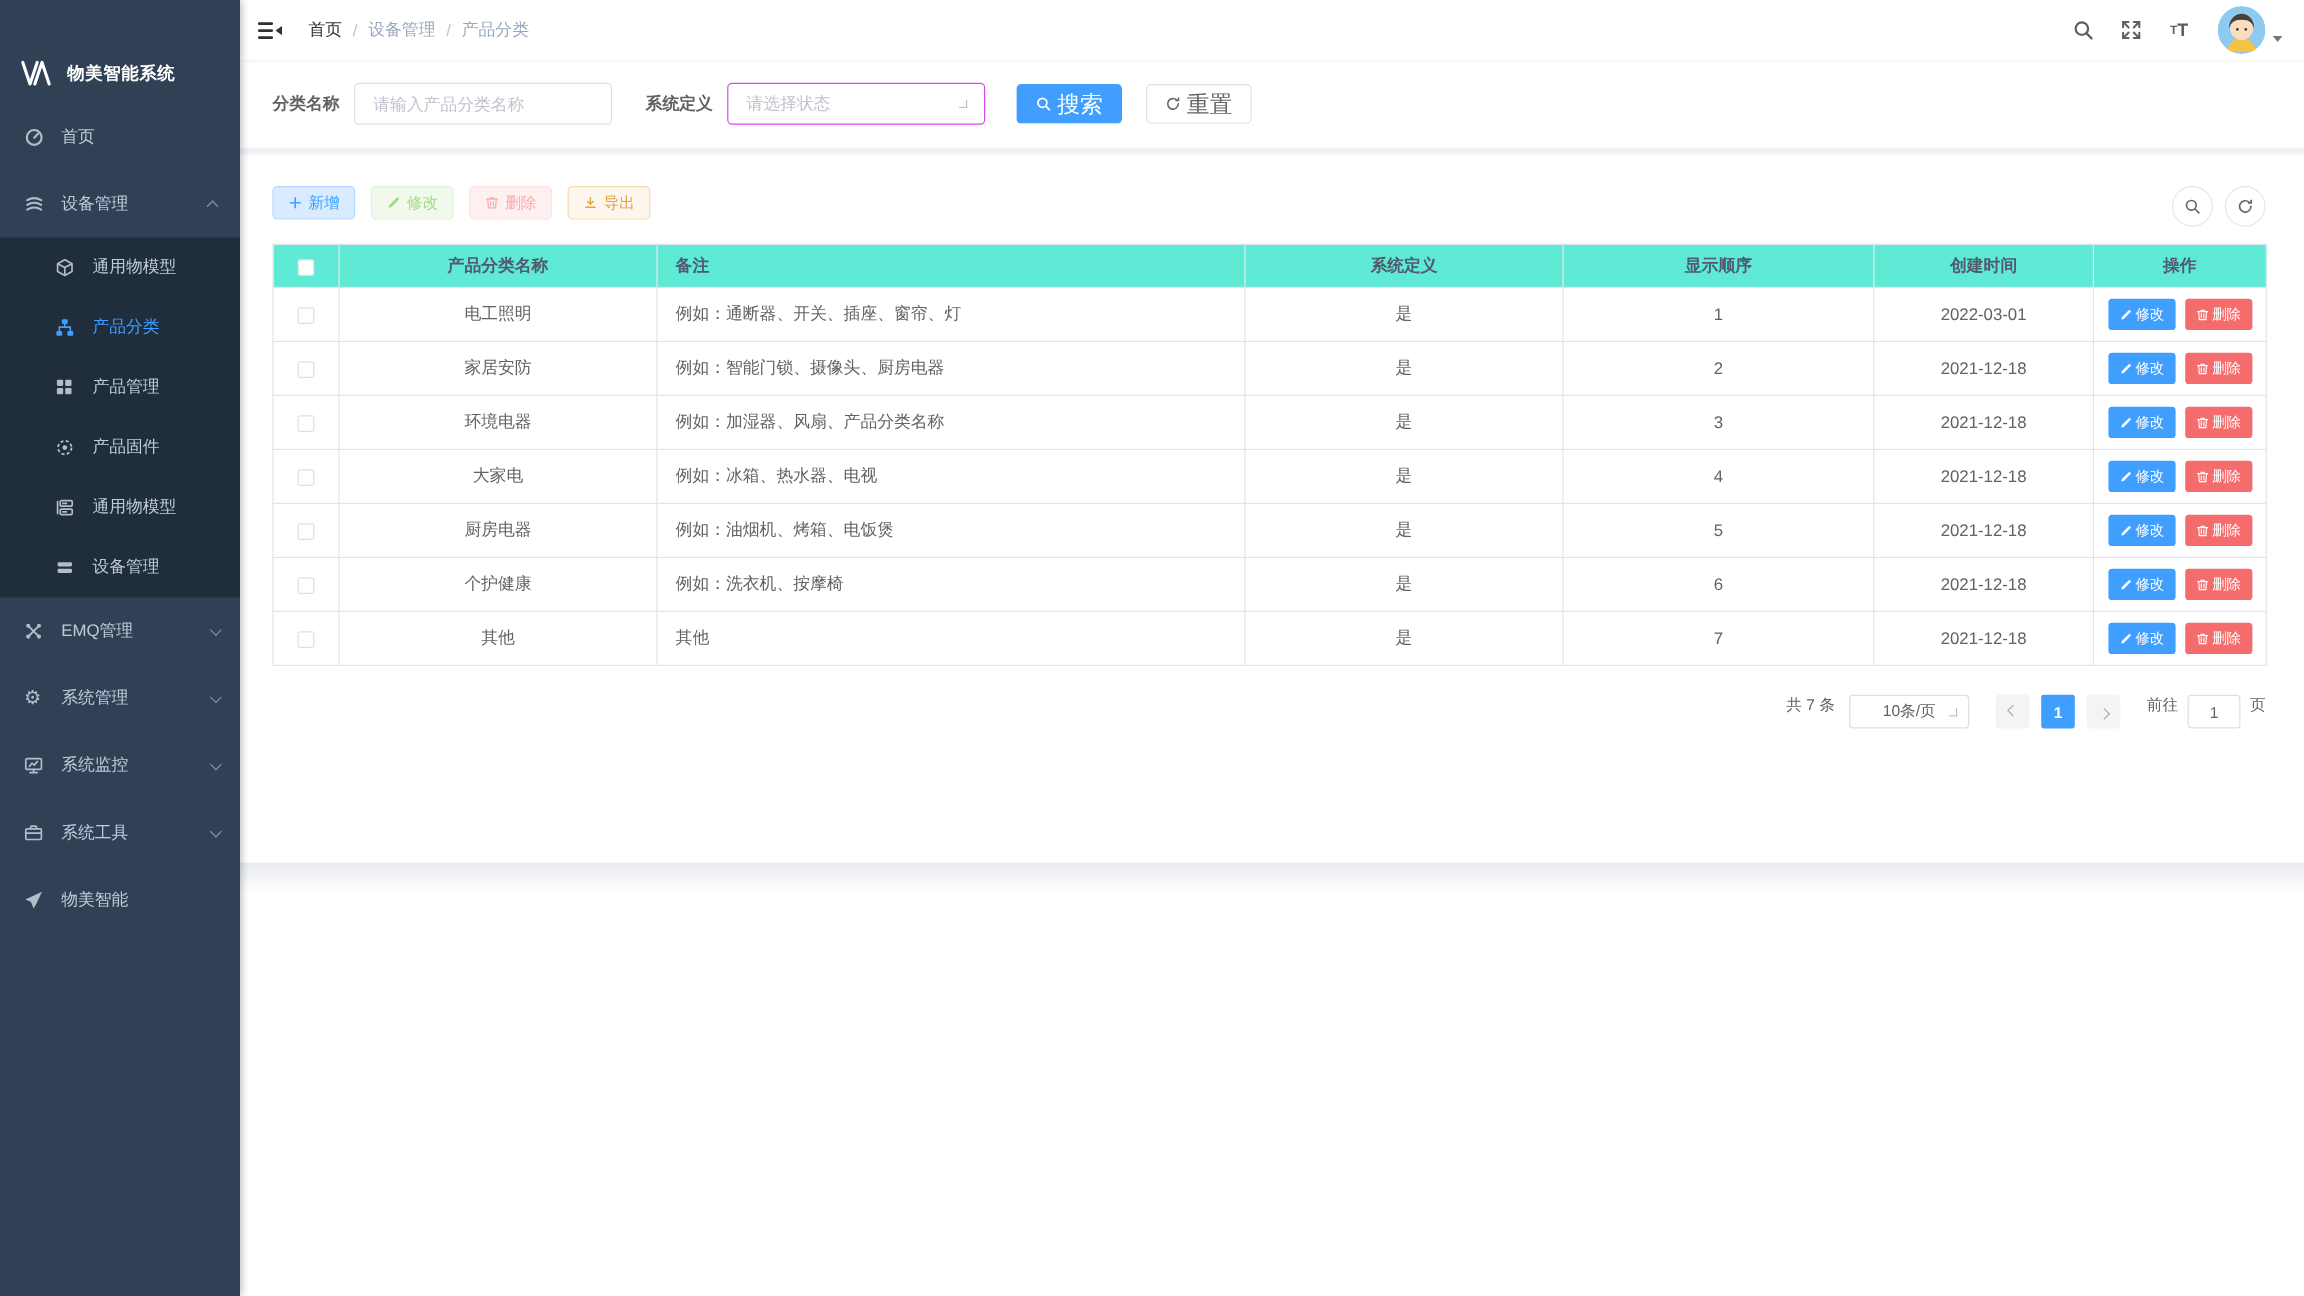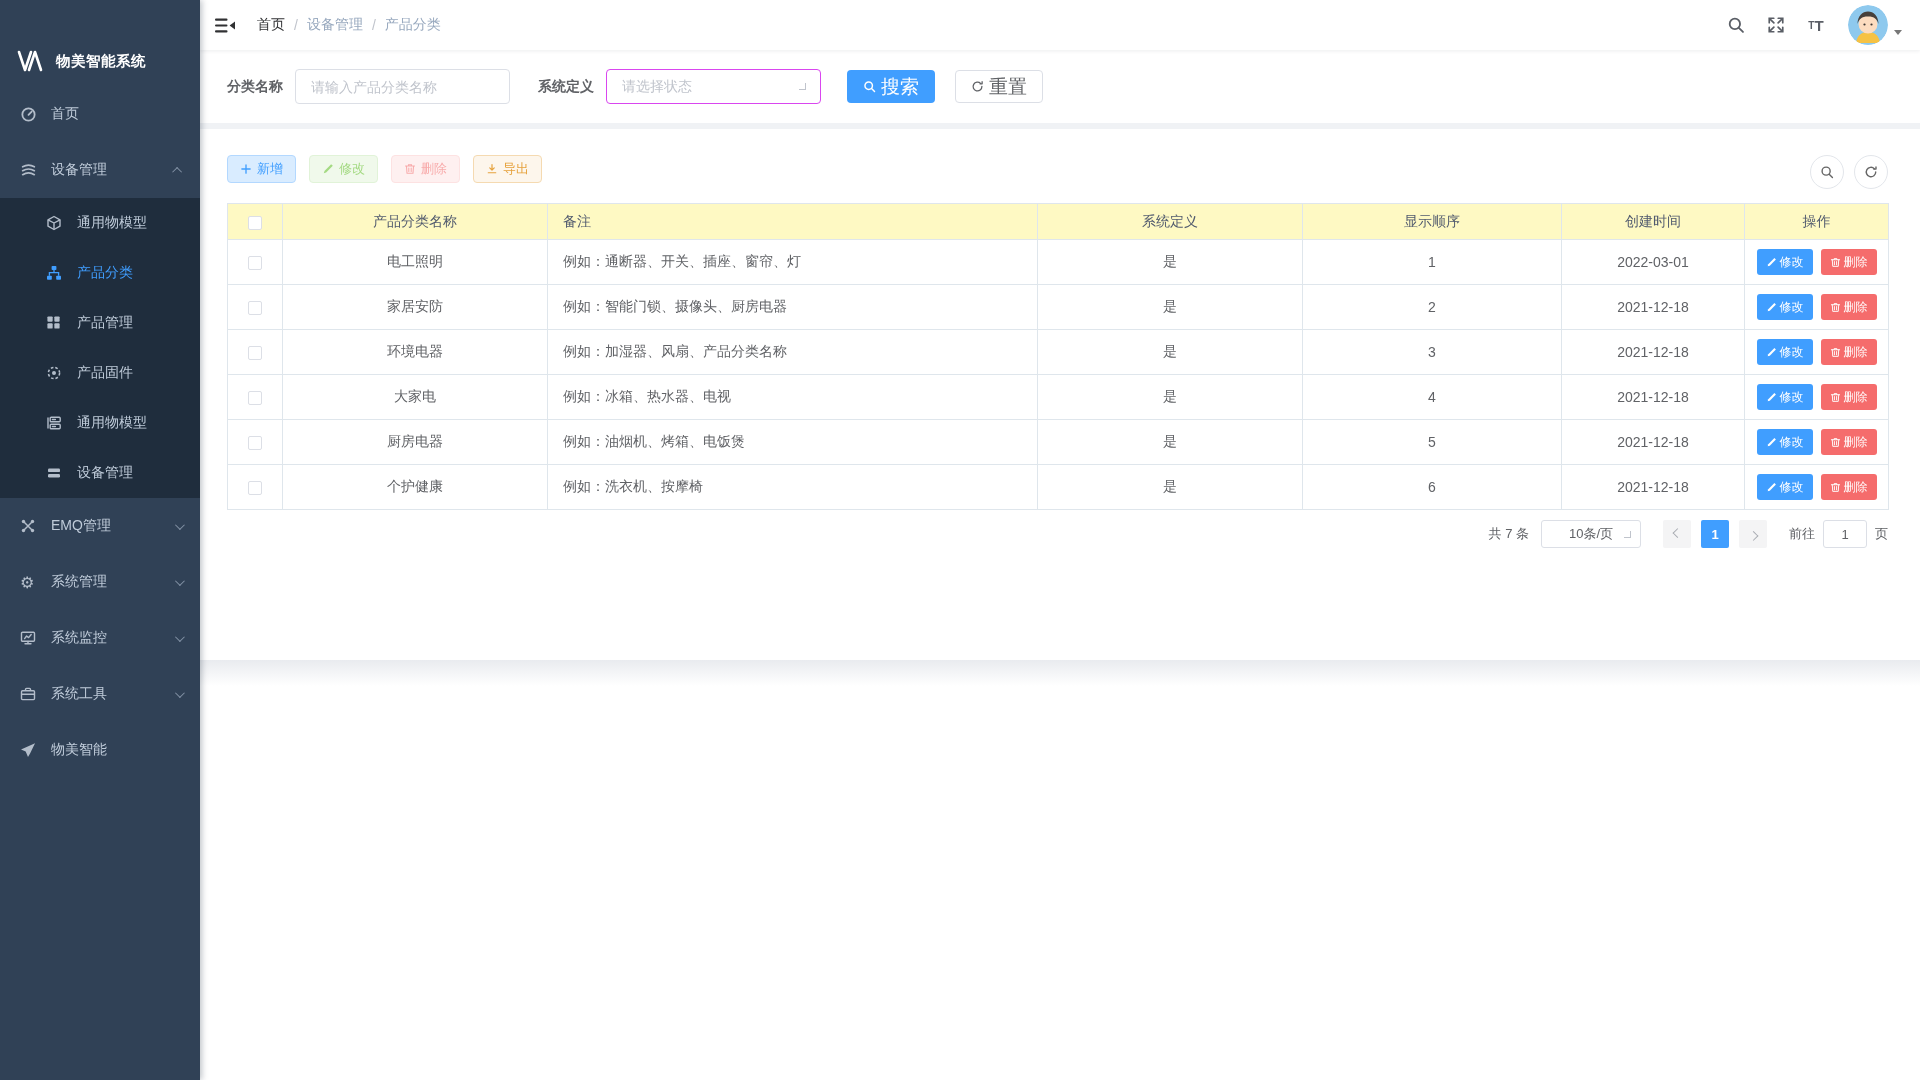--- a/index.html
+++ b/index.html
@@ -70,32 +70,32 @@
   .tb-edit { background:#f0f9eb; border-color:#e1f3d8; color:#a4da83; cursor:not-allowed; }
   .tb-del { background:#fef0f0; border-color:#fde2e2; color:#f8abab; cursor:not-allowed; }
   .tb-export { background:#fdf6ec; border-color:#f5dab1; color:#e6a23c; }
   .tb-right { margin-left:auto; display:flex; gap:10px; }
   .circle-btn { width:34px; height:34px; border-radius:50%; border:1px solid #e3e6eb; background:#fff;
     display:flex; align-items:center; justify-content:center; color:#666; cursor:pointer; }
 
   
   table { width:1661px; border-collapse:collapse; margin-top:14px; table-layout:fixed; }
   th, td { border:1px solid #dfe6ec; font-size:14px; }
-  th { height:36px; background:#fef9c3; color:#515a6e; font-weight:normal; text-align:center; }
+  th { height:36px; background:#5eead4; color:#515a6e; font-weight:bold; text-align:center; }
   td { height:45px; color:#606266; text-align:center; background:#fff; }
   th.col-remark, td.col-remark { text-align:left; padding-left:15px; }
   .cb { display:inline-block; width:14px; height:14px; border:1px solid #dcdfe6; border-radius:2px;
     background:#fff; vertical-align:middle; cursor:pointer; }
   .mini-btn { display:inline-flex; align-items:center; gap:3px; height:26px; padding:0 9px;
     border:none; border-radius:3px; color:#fff; font-size:12px; cursor:pointer; }
   .mini-edit { background:#409eff; margin-right:8px; }
   .mini-del { background:#f56c6c; }
 
   
-  .pagination { display:flex; align-items:center; justify-content:flex-end; margin-top:10px;
+  .pagination { display:flex; justify-content:flex-end; margin-top:24px;
     font-size:13px; color:#606266; }
   .pg-total { margin-right:12px; }
   .pg-size { position:relative; width:100px; height:28px; border:1px solid #dcdfe6; border-radius:3px;
     display:flex; align-items:center; justify-content:center; cursor:pointer; background:#fff; margin-right:22px; }
   .pg-size .chev { border-color:#c0c4cc; position:absolute; right:9px; top:10px; }
   .pg-btn { width:28px; height:28px; border-radius:2px; background:#f4f4f5; display:flex;
     align-items:center; justify-content:center; cursor:pointer; }
   .pg-btn .chev { border-color:#a8abb2; }
   .chev.left { transform:rotate(135deg) translate(-1px,1px); }
   .chev.right { transform:rotate(-45deg) translate(-1px,1px); }
@@ -534,20 +534,41 @@
                 </svg>
                 <span>修改</span>
               </button><button class="mini-btn mini-del">
                 <svg width="11" height="11" viewBox="0 0 16 16" fill="none" stroke="#fff" stroke-width="1.4" stroke-linecap="round">
                   <path d="M2 4h12M6 4V2.4h4V4M3.3 4l.7 9.6h8L12.7 4M6.4 6.6v4.8M9.6 6.6v4.8"></path>
                 </svg>
                 <span>删除</span>
               </button>
           </td>
         </tr>
+        <tr>
+          <td><span class="cb"></span></td>
+          <td>其他</td>
+          <td class="col-remark">其他</td>
+          <td>是</td>
+          <td>7</td>
+          <td>2021-12-18</td>
+          <td>
+            <button class="mini-btn mini-edit">
+                <svg width="11" height="11" viewBox="0 0 16 16" fill="#fff">
+                  <path d="M12.2 1.6l2.2 2.2-8.9 8.9-3.1.9.9-3.1z"></path>
+                </svg>
+                <span>修改</span>
+              </button><button class="mini-btn mini-del">
+                <svg width="11" height="11" viewBox="0 0 16 16" fill="none" stroke="#fff" stroke-width="1.4" stroke-linecap="round">
+                  <path d="M2 4h12M6 4V2.4h4V4M3.3 4l.7 9.6h8L12.7 4M6.4 6.6v4.8M9.6 6.6v4.8"></path>
+                </svg>
+                <span>删除</span>
+              </button>
+          </td>
+        </tr>
       </tbody>
     </table>
 
     <div class="pagination">
       <span class="pg-total">共 7 条</span>
       <div class="pg-size">
         <span>10条/页</span>
         <span class="chev"></span>
       </div>
       <span class="pg-btn prev">

